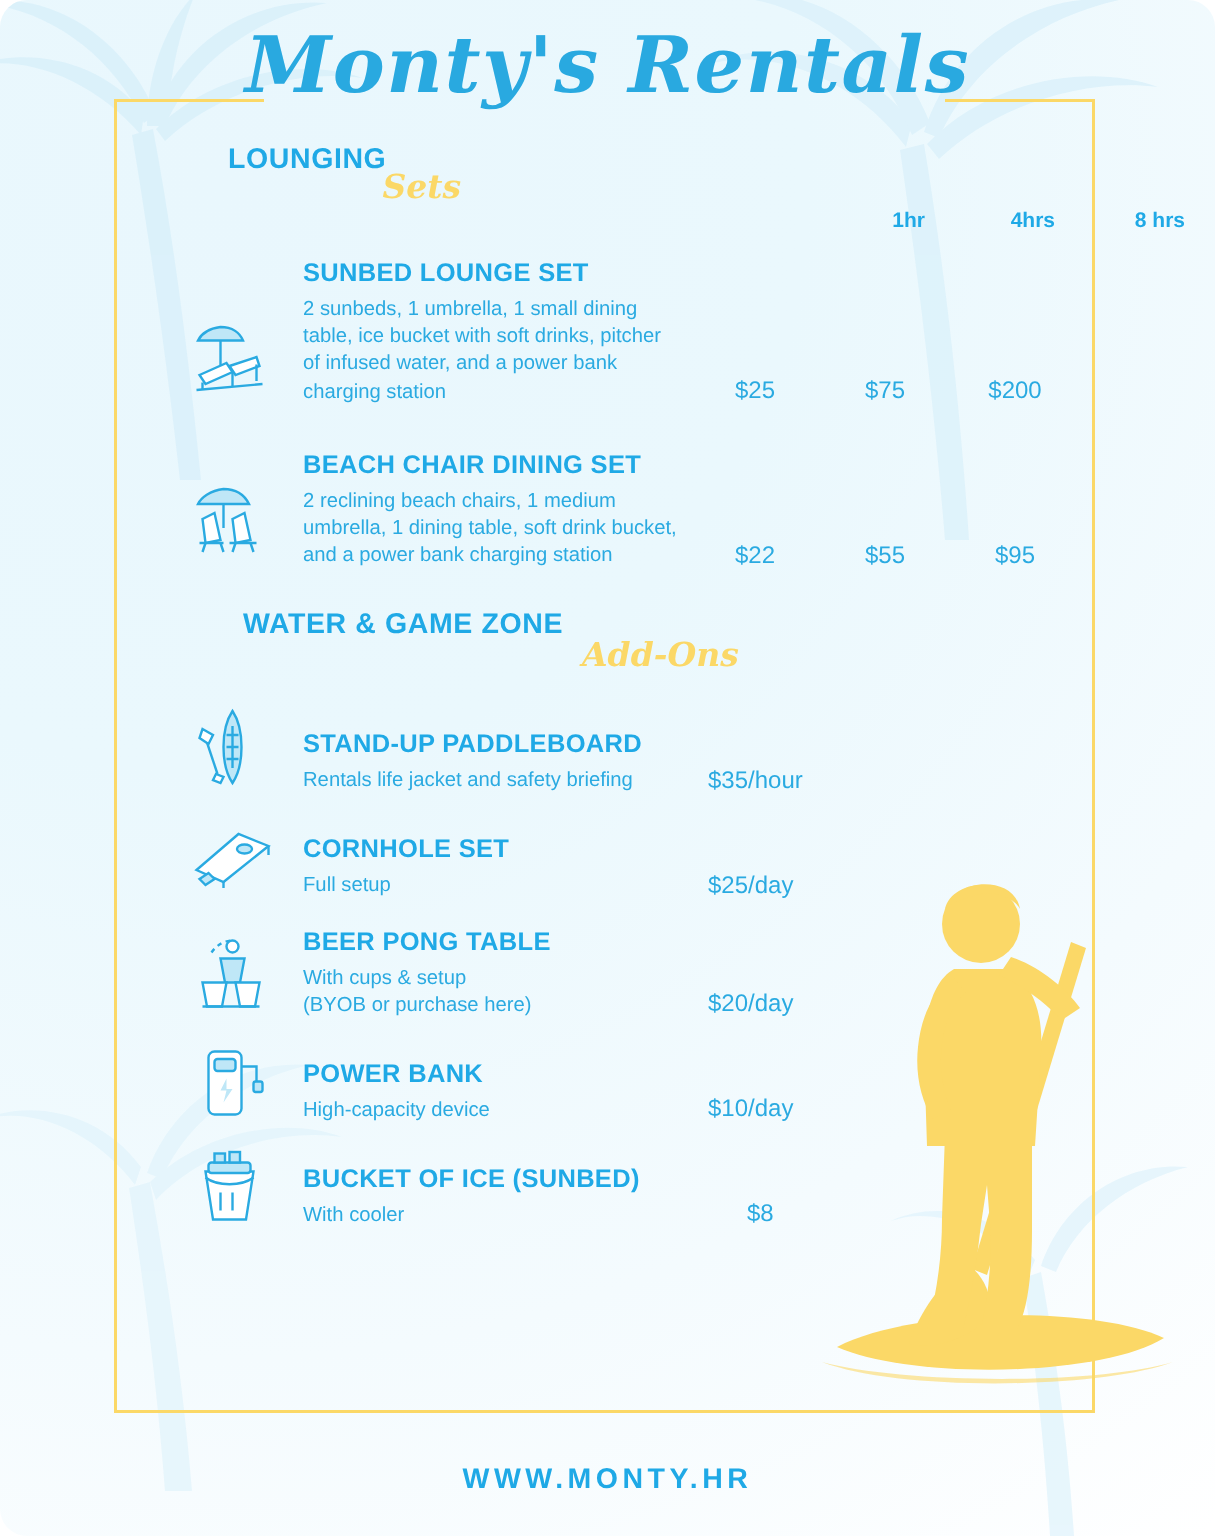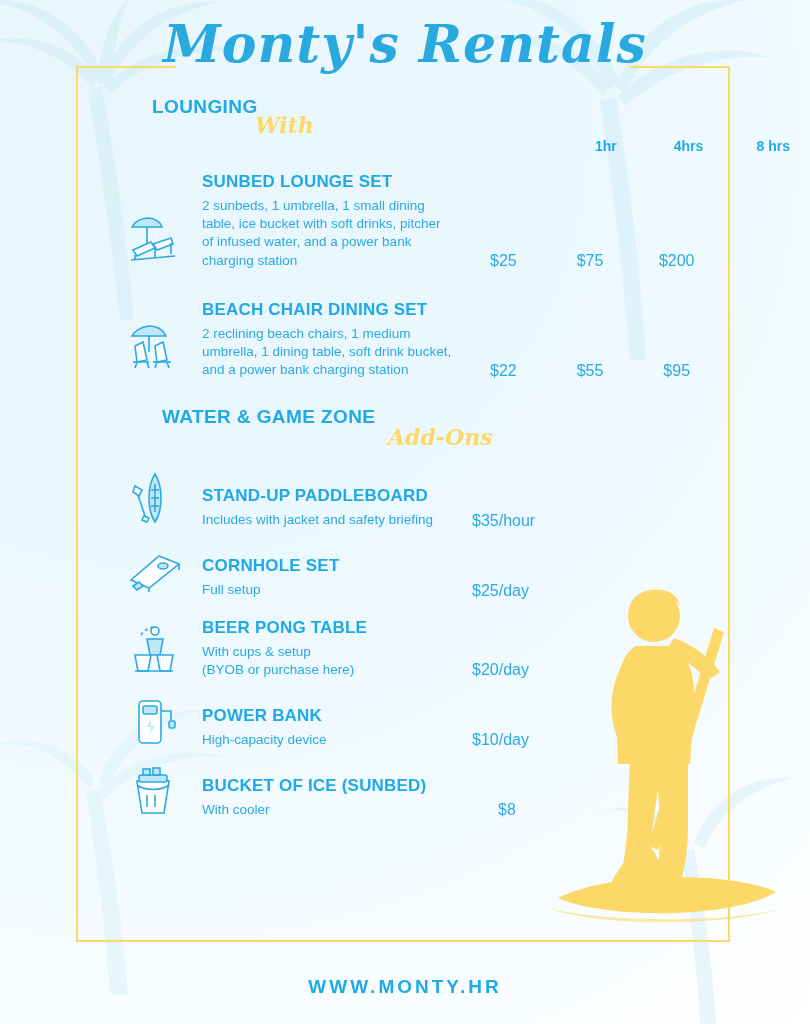--- a/index.html
+++ b/index.html
@@ -12,20 +12,21 @@
     background: #ffffff;
     position: relative;
     overflow: hidden;
   }
   .page {
     position: absolute;
     inset: 0;
     background:
       radial-gradient(circle at 18% 12%, #e9f7fd 0%, #eaf8fd 35%, #f4fbfe 70%, #ffffff 100%);
     overflow: hidden;
+    border-radius: 18px;
   }
 
   
   .bg-deco { position: absolute; inset: 0; pointer-events: none; }
   .bg-deco svg { position: absolute; }
 
   
   .frame {
     position: absolute;
     left: 76px; top: 66px; right: 80px; bottom: 82px;
@@ -218,21 +219,21 @@
   <div class="frame"></div>
 
   <div class="header">
     <div class="brand-title">Monty's Rentals</div>
   </div>
 
   <div class="content">
 
     <div class="section-head">
       <div class="section-title">LOUNGING</div>
-      <div class="section-sub sub-lounging">With</div>
+      <div class="section-sub sub-lounging">Sets</div>
       <div class="col-heads">
         <span>1hr</span>
         <span>4hrs</span>
         <span>8 hrs</span>
       </div>
     </div>
 
     <div class="spacer-lg"></div>
 
     <div class="row">
@@ -304,21 +305,21 @@
           <line x1="26" y1="22" x2="34" y2="22"></line>
           <line x1="26" y1="30" x2="34" y2="30"></line>
           <line x1="26" y1="38" x2="34" y2="38"></line>
           <line x1="12" y1="24" x2="20" y2="48"></line>
           <path d="M10 18 L17 22 L14 28 L8 24 Z" fill="#ffffff"></path>
           <path d="M19 48 L24 50 L22 54 L17 52 Z" fill="#ffffff"></path>
         </svg>
       </div>
       <div class="text-cell">
         <div class="item-name">STAND-UP PADDLEBOARD</div>
-        <div class="item-desc">Includes with jacket and safety briefing</div>
+        <div class="item-desc">Rentals life jacket and safety briefing</div>
       </div>
       <div class="single-price">$35/hour</div>
     </div>
 
     <div class="spacer-sm"></div>
 
     <div class="row">
       <div class="icon-cell">
         <svg width="62" height="48" viewBox="0 0 62 48" fill="none" stroke="#2aaae1" stroke-width="1.6">
           <path d="M6 34 L34 10 L54 18 L24 42 Z" fill="#ffffff"></path>

